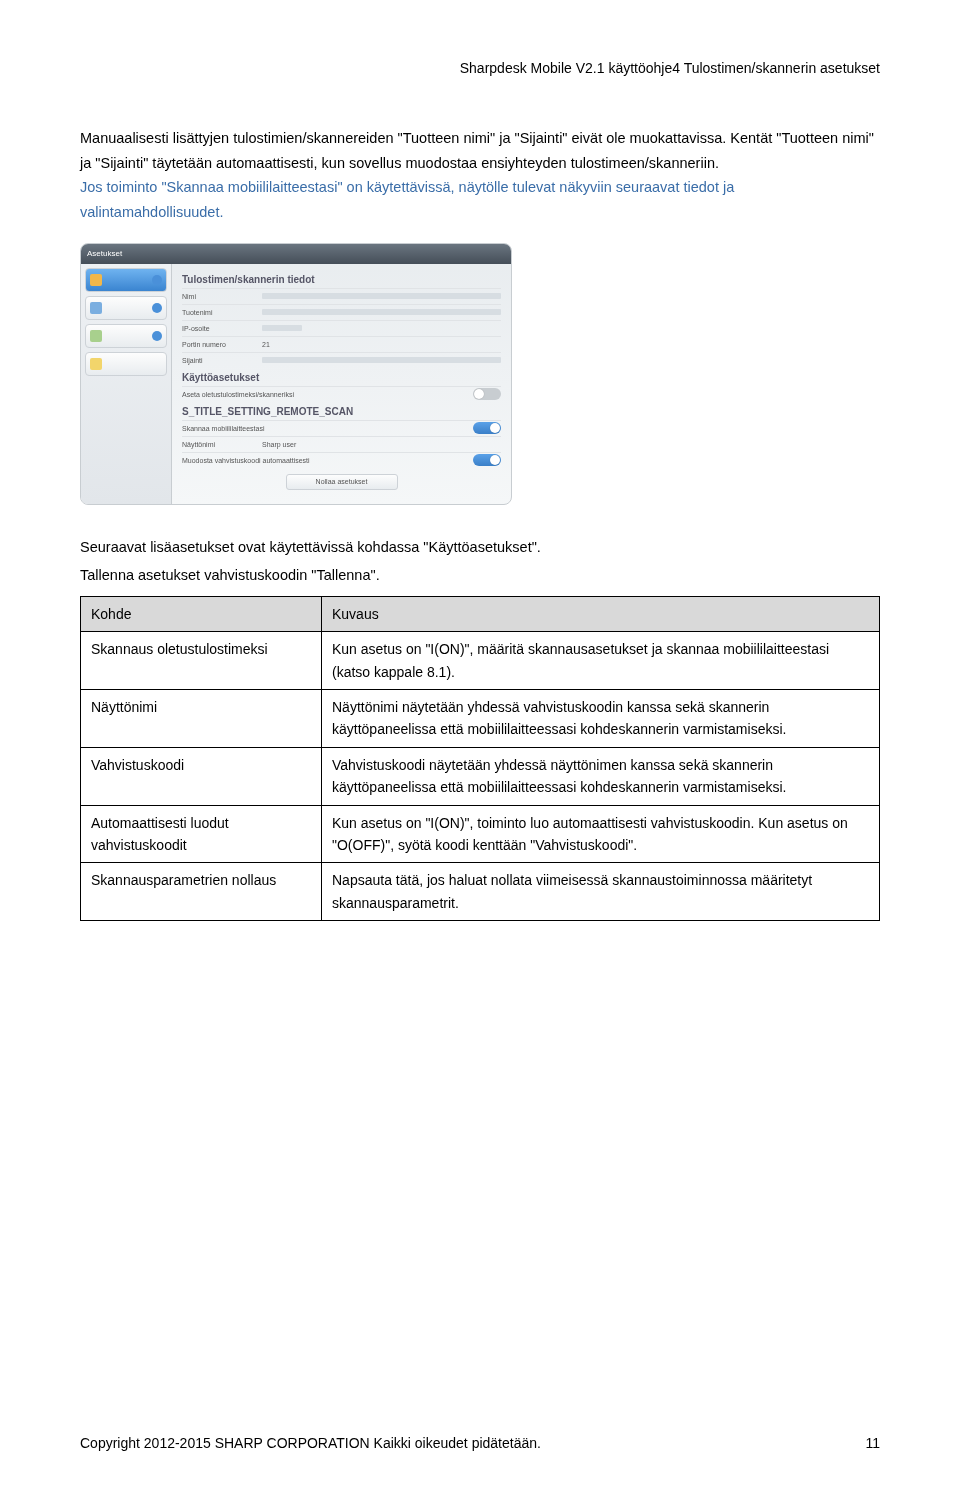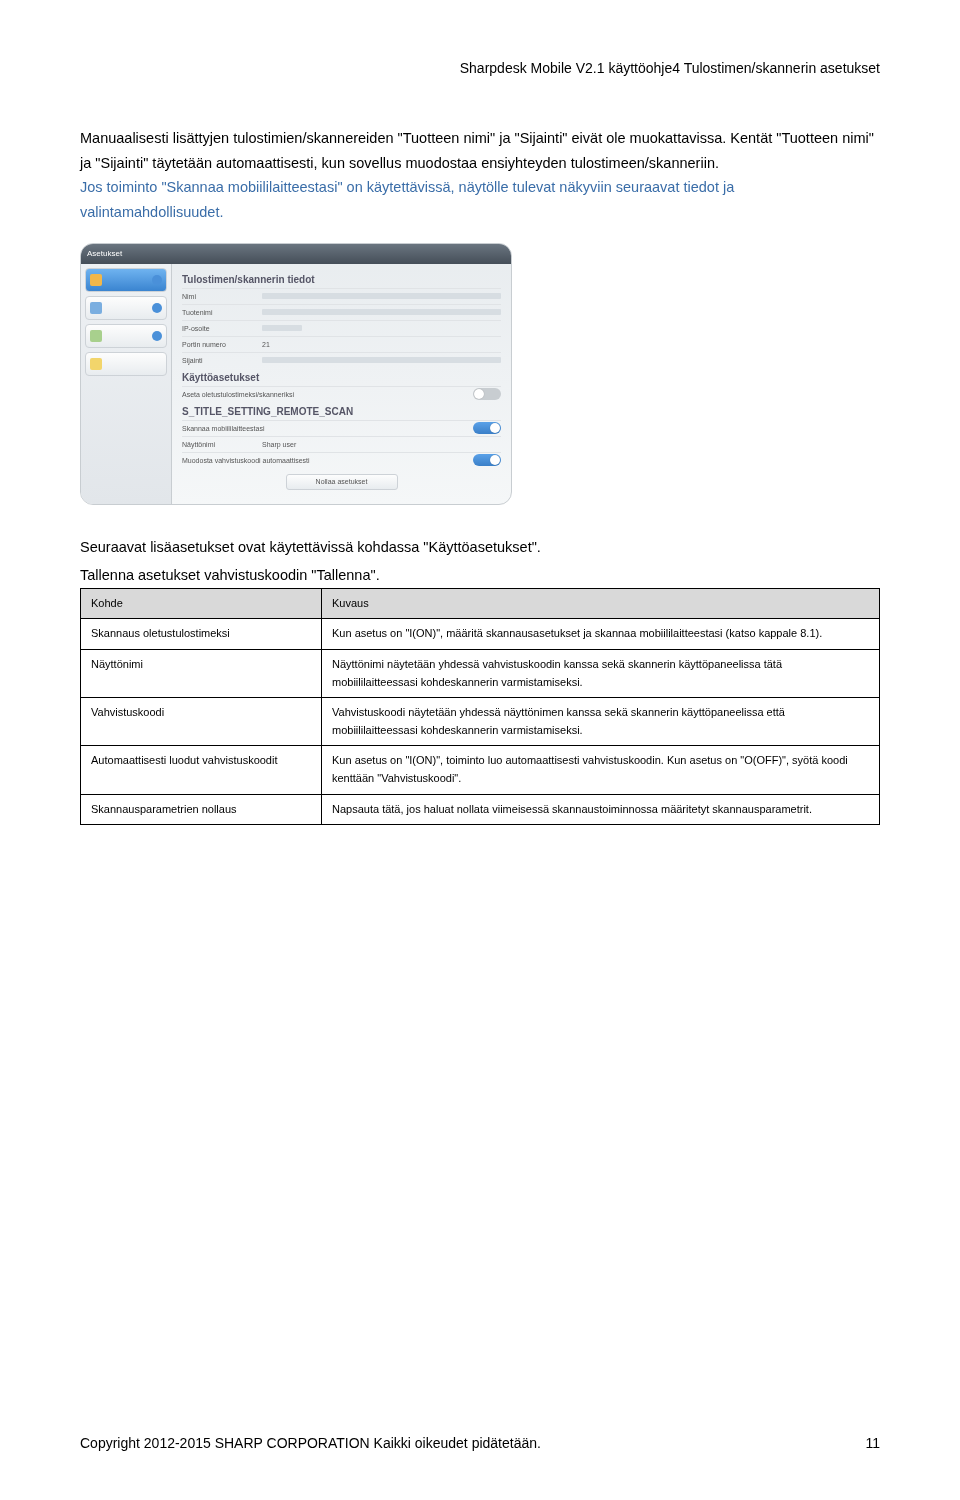--- a/index.html
+++ b/index.html
@@ -29,21 +29,21 @@
   }
   .blue-text {
     color: #3a6da8;
   }
   .screenshot {
     width: 430px;
     height: 260px;
     margin: 18px 0 30px 0;
     background: linear-gradient(#e8ecef, #f5f7f8);
     border: 1px solid #c8cdd1;
-    border-radius: 13px;
+    border-radius: 8px;
     position: relative;
     overflow: hidden;
   }
   .screenshot .titlebar {
     height: 20px;
     background: linear-gradient(#6a7580, #454e58);
     color: #fff;
     font-size: 8px;
     display: flex;
     align-items: center;
@@ -129,22 +129,22 @@
     background: linear-gradient(#fdfdfd,#e8ecef);
     border: 1px solid #cdd2d7;
     font-size: 7px;
     text-align: center;
     line-height: 14px;
   }
 
   table.spec {
     border-collapse: collapse;
     width: 100%;
-    font-size: 11px;
-    margin-top: 0;
+    font-size: 14px;
+    margin-top: 8px;
   }
   table.spec th, table.spec td {
     border: 1px solid #000;
     padding: 6px 10px;
     vertical-align: top;
     text-align: left;
     line-height: 1.6;
   }
   table.spec th {
     background: #d9d9d9;
@@ -249,21 +249,21 @@
         <tr>
       <th class="col1">Kohde</th>
       <th>Kuvaus</th>
     </tr>
     <tr>
       <td>Skannaus oletustulostimeksi</td>
       <td>Kun asetus on "I(ON)", määritä skannausasetukset ja skannaa mobiililaitteestasi (katso kappale 8.1).</td>
     </tr>
     <tr>
       <td>Näyttönimi</td>
-      <td>Näyttönimi näytetään yhdessä vahvistuskoodin kanssa sekä skannerin käyttöpaneelissa tätä mobiililaitteessasi kohdeskannerin varmistamiseksi.</td>
+      <td>Näyttönimi näytetään yhdessä vahvistuskoodin kanssa sekä skannerin käyttöpaneelissa että mobiililaitteessasi kohdeskannerin varmistamiseksi.</td>
     </tr>
     <tr>
       <td>Vahvistuskoodi</td>
       <td>Vahvistuskoodi näytetään yhdessä näyttönimen kanssa sekä skannerin käyttöpaneelissa että mobiililaitteessasi kohdeskannerin varmistamiseksi.</td>
     </tr>
     <tr>
       <td>Automaattisesti luodut vahvistuskoodit</td>
       <td>Kun asetus on "I(ON)", toiminto luo automaattisesti vahvistuskoodin. Kun asetus on "O(OFF)", syötä koodi kenttään "Vahvistuskoodi".</td>
     </tr>
     <tr>

